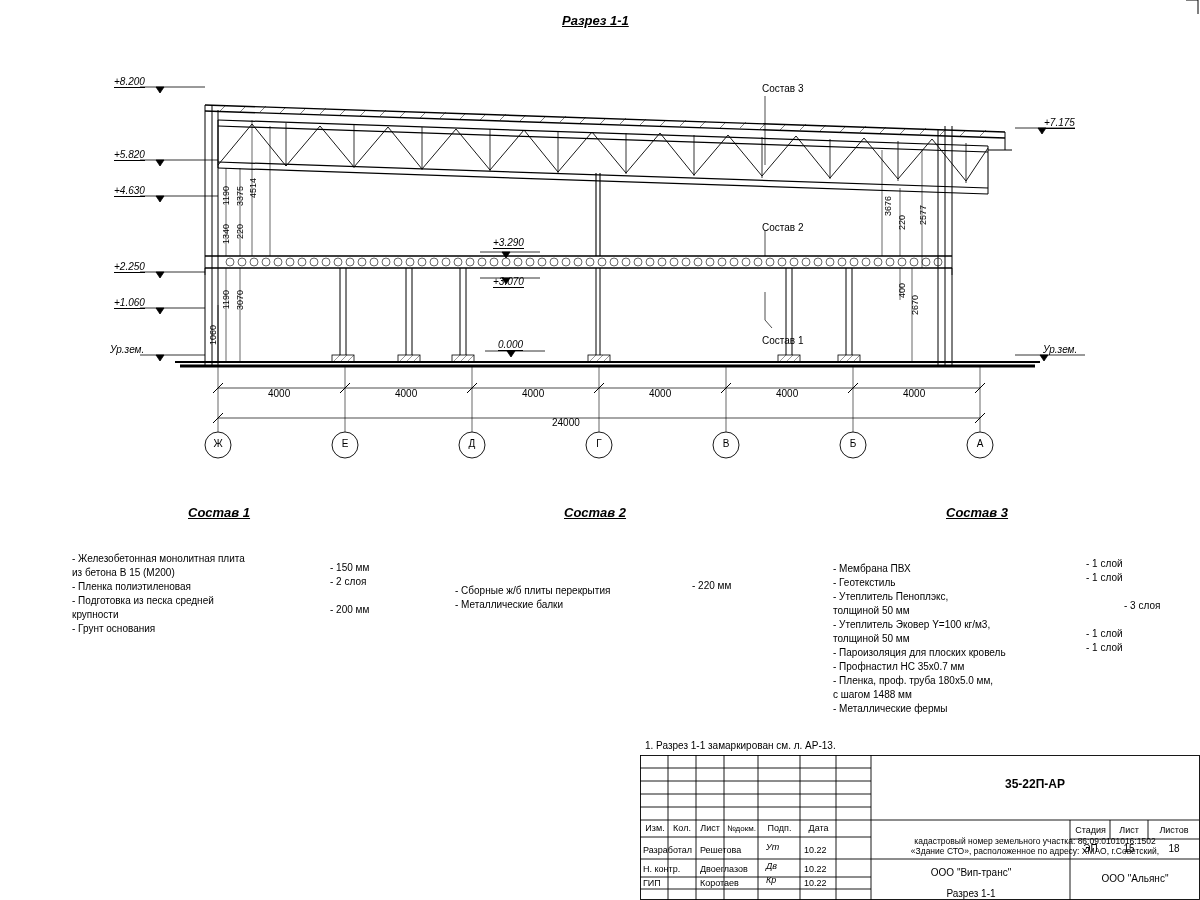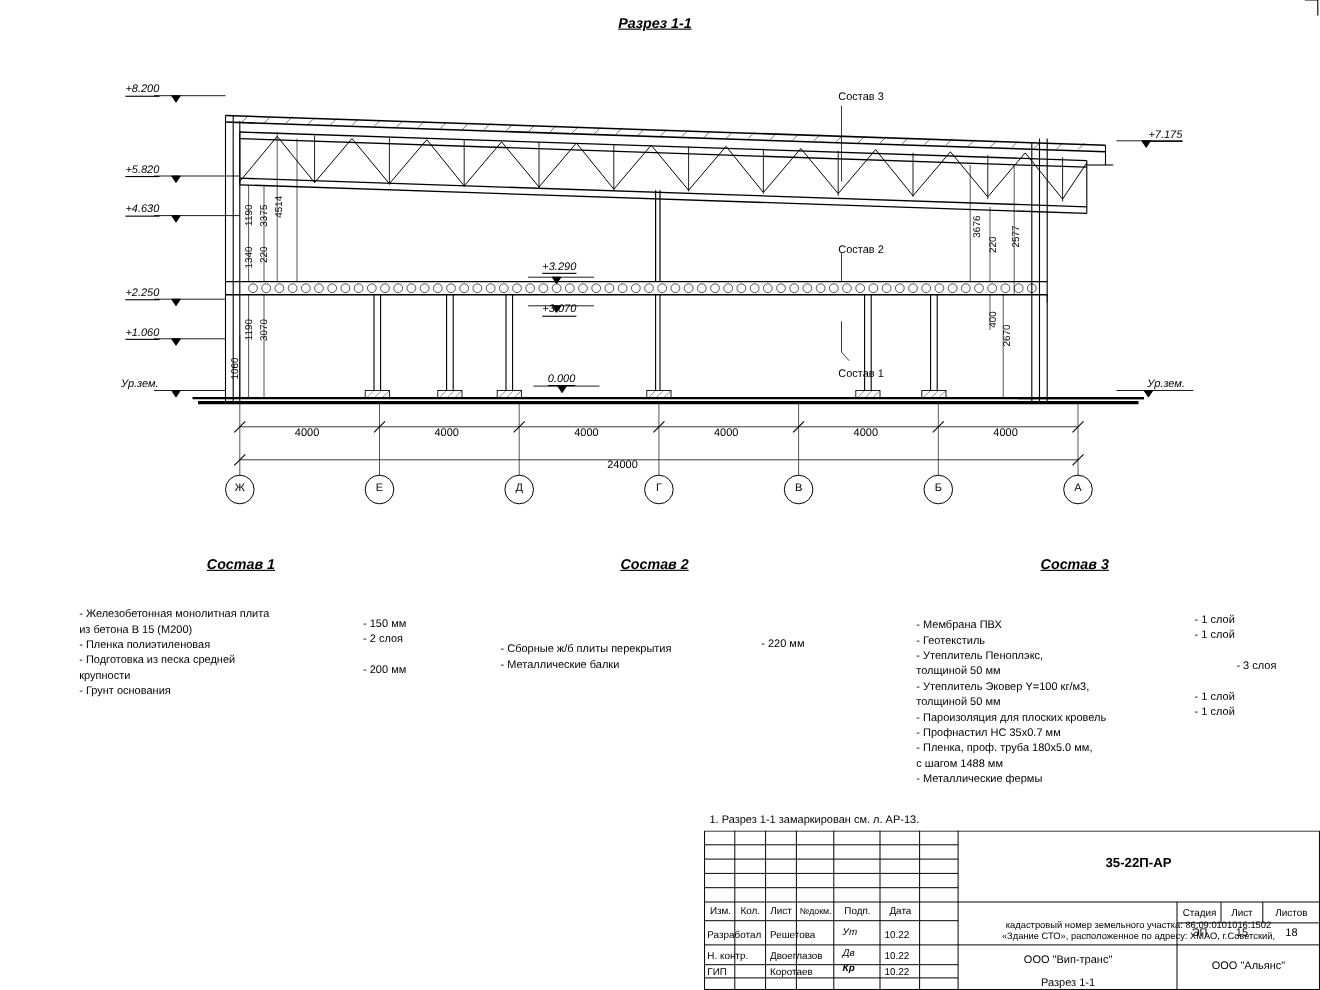--- a/index.html
+++ b/index.html
@@ -455,21 +455,21 @@
   <div class="abs tiny" style="left:126px;top:87px;font-style:italic;">Ут</div>
   <div class="abs tiny" style="left:164px;top:90px;">10.22</div>
 
   <div class="abs tiny" style="left:3px;top:109px;">Н. контр.</div>
   <div class="abs tiny" style="left:60px;top:109px;">Двоеглазов</div>
   <div class="abs tiny" style="left:126px;top:106px;font-style:italic;">Дв</div>
   <div class="abs tiny" style="left:164px;top:109px;">10.22</div>
 
   <div class="abs tiny" style="left:3px;top:123px;">ГИП</div>
   <div class="abs tiny" style="left:60px;top:123px;">Коротаев</div>
-  <div class="abs tiny" style="left:126px;top:120px;font-style:italic;font-weight:bold;">Кр</div>
+  <div class="abs tiny" style="left:126px;top:120px;font-style:italic;">Кр</div>
   <div class="abs tiny" style="left:164px;top:123px;">10.22</div>
 
   <div class="abs c" style="left:231px;top:22px;width:328px;font-size:12px;font-weight:bold;">35-22П-АР</div>
   <div class="abs c" style="left:231px;top:71px;width:328px;font-size:8.5px;margin-top:20px;">«Здание СТО», расположенное по адресу: ХМАО, г.Советский,</div>
   <div class="abs c" style="left:231px;top:81px;width:328px;font-size:8.5px;">кадастровый номер земельного участка: 86:09:0101016:1502</div>
 
   <div class="abs c" style="left:236px;top:112px;width:190px;font-size:10px;">ООО "Вип-транс"</div>
   <div class="abs c" style="left:236px;top:133px;width:190px;font-size:10px;">Разрез 1-1</div>
 
   <div class="abs c tiny" style="left:431px;top:70px;width:39px;">Стадия</div>

